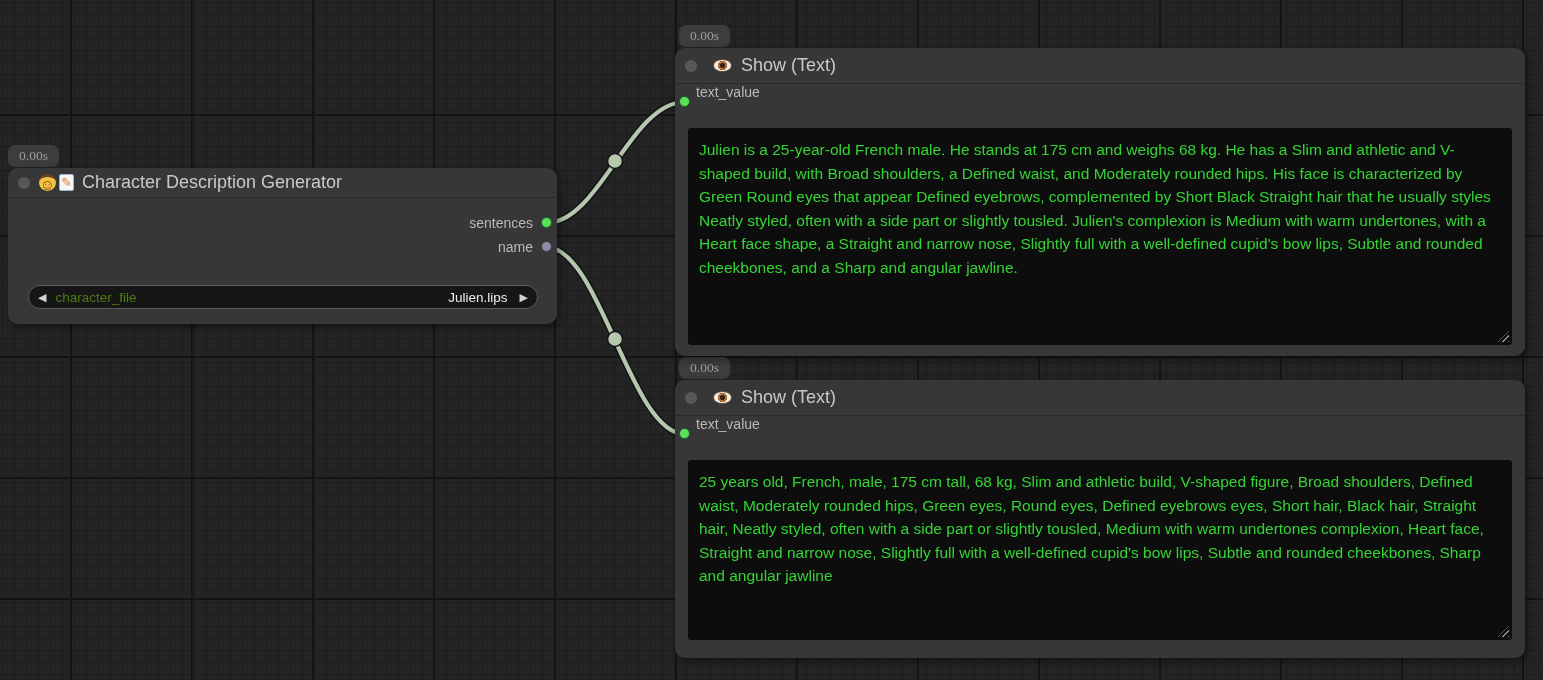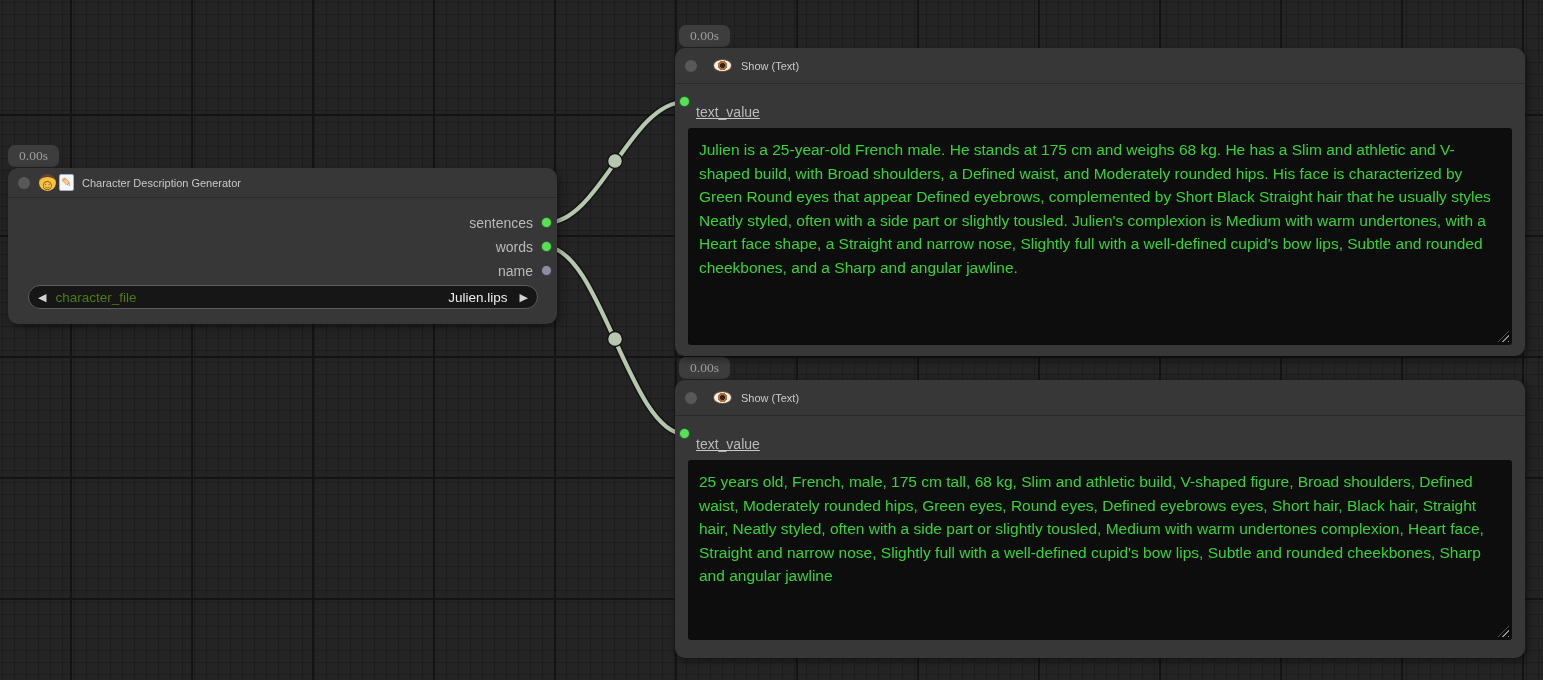--- a/index.html
+++ b/index.html
@@ -23,21 +23,21 @@
 
   .node{
     position:absolute;z-index:2;background:#373737;border-radius:10px;
     box-shadow:2px 3px 9px rgba(0,0,0,.45);color:#c8c8c8;
   }
   .node-header{
     display:flex;align-items:center;padding:0 10px;
     border-bottom:1px solid #2a2a2a;
   }
   .collapse-dot{width:12px;height:12px;border-radius:50%;background:#585858;margin-right:9px;flex:none;}
-  .node-title{font-size:11px;color:#c9c9c9;white-space:nowrap;}
+  .node-title{font-size:18px;color:#c9c9c9;white-space:nowrap;}
   .hdr-icons{display:flex;align-items:center;margin-right:8px;gap:3px;}
 
   .badge{
     position:absolute;z-index:2;height:22px;line-height:22px;padding:0 11px;
     background:#3d3d3d;border-radius:7px;color:#9c9c9c;
     font-family:"Liberation Serif", serif;font-size:13.5px;
   }
 
   
   .person-icon{
@@ -57,21 +57,21 @@
 
   
   .out-row{position:relative;height:24px;display:flex;align-items:center;justify-content:flex-end;padding-right:24px;}
   .slot-label{font-size:14px;color:#b9b9b9;}
   .slot-dot{
     position:absolute;width:11px;height:11px;border-radius:50%;
     background:#58e158;border:1px solid rgba(0,0,0,.55);
   }
   .out-row .slot-dot{right:5px;top:6px;}
   .slot-dot.muted{background:#8d8da5;}
-  .in-row{position:relative;height:36px;display:flex;align-items:flex-end;padding-left:21px;text-decoration:underline;}
+  .in-row{position:relative;height:36px;display:flex;align-items:flex-start;padding-left:21px;}
   .in-row .slot-dot{left:4px;top:12px;}
 
   
   .widget{
     position:absolute;left:20px;right:19px;height:24px;border-radius:12px;
     background:#161616;border:1px solid #5c5c5c;
     display:flex;align-items:center;padding:0 9px;font-size:13.5px;
   }
   .widget .arrow{color:#d2d2d2;font-size:11px;line-height:1;flex:none;}
   .widget .wlabel{color:#4d7c0f;margin-left:9px;}
@@ -132,24 +132,20 @@
         <span class="memo-icon">✎</span>
       </span>
       <span class="node-title">Character Description Generator</span>
     </div>
     <div class="body">
       <div class="out-row">
         <span class="slot-label">sentences</span>
         <span class="slot-dot"></span>
       </div>
       <div class="out-row">
-        <span class="slot-label">words</span>
-        <span class="slot-dot"></span>
-      </div>
-      <div class="out-row">
         <span class="slot-label">name</span>
         <span class="slot-dot muted"></span>
       </div>
     </div>
     <div class="widget">
       <span class="arrow">◀</span>
       <span class="wlabel">character_file</span>
       <span class="spacer"></span>
       <span class="wvalue">Julien.lips</span>
       <span class="arrow">▶</span>

